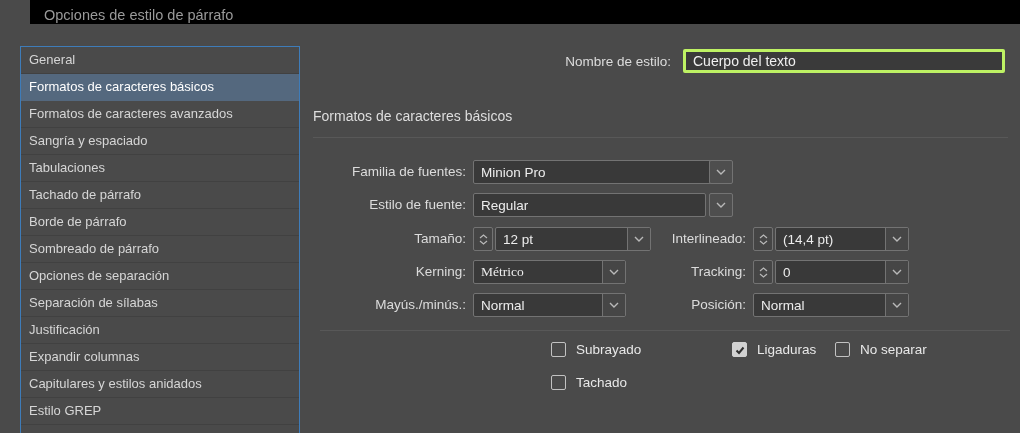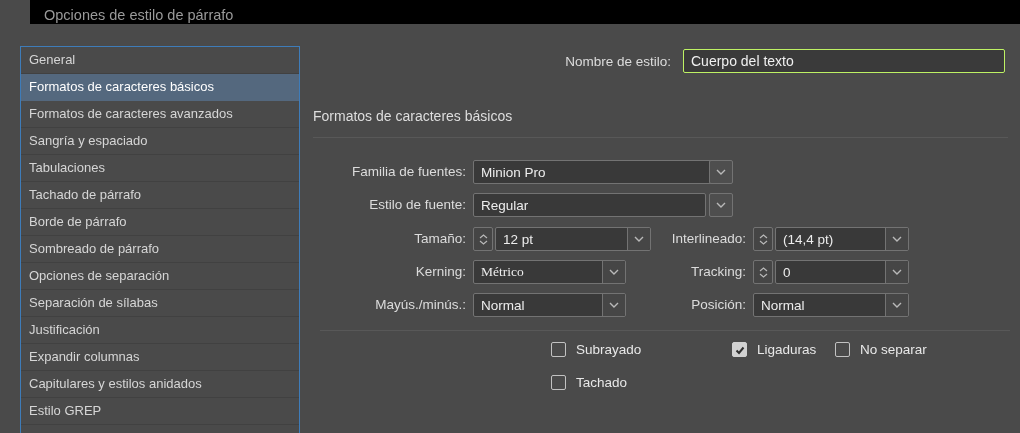--- a/index.html
+++ b/index.html
@@ -33,21 +33,21 @@
   .side-item.selected{background:#54687e;color:#ffffff;border-bottom-color:#54687e;}
 
   
   .lbl{position:absolute;font-size:13.5px;color:#dcdcdc;text-align:right;line-height:16px;white-space:nowrap;}
   .heading{position:absolute;left:313px;top:108px;font-size:14px;color:#dedede;}
   .divider{position:absolute;height:1px;background:#5e5e5e;opacity:.75;}
 
   
   .tinput{
     position:absolute;box-sizing:border-box;background:#3a3a3a;
-    border:1px solid #bef264;border-radius:2px;color:#f0f0f0;
+    border:3px solid #bef264;border-radius:2px;color:#f0f0f0;
     font-family:"Liberation Sans","DejaVu Sans",sans-serif;
     font-size:14px;padding:4px 7px;outline:none;
   }
   .combo{
     position:absolute;box-sizing:border-box;height:24px;
     background:#393939;border:1px solid #737373;border-radius:2px;
     display:flex;align-items:center;cursor:default;
   }
   .combo .val{
     flex:1;font-size:13.5px;color:#ededed;padding:0 7px;white-space:nowrap;overflow:hidden;

